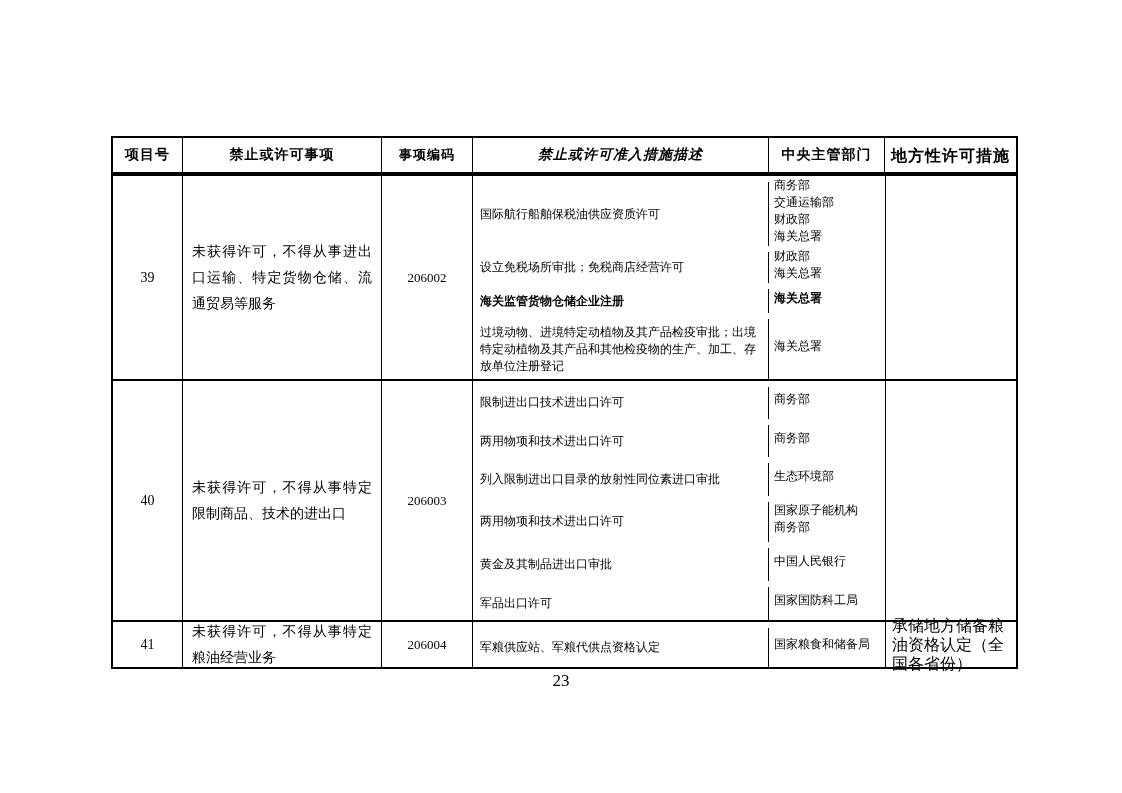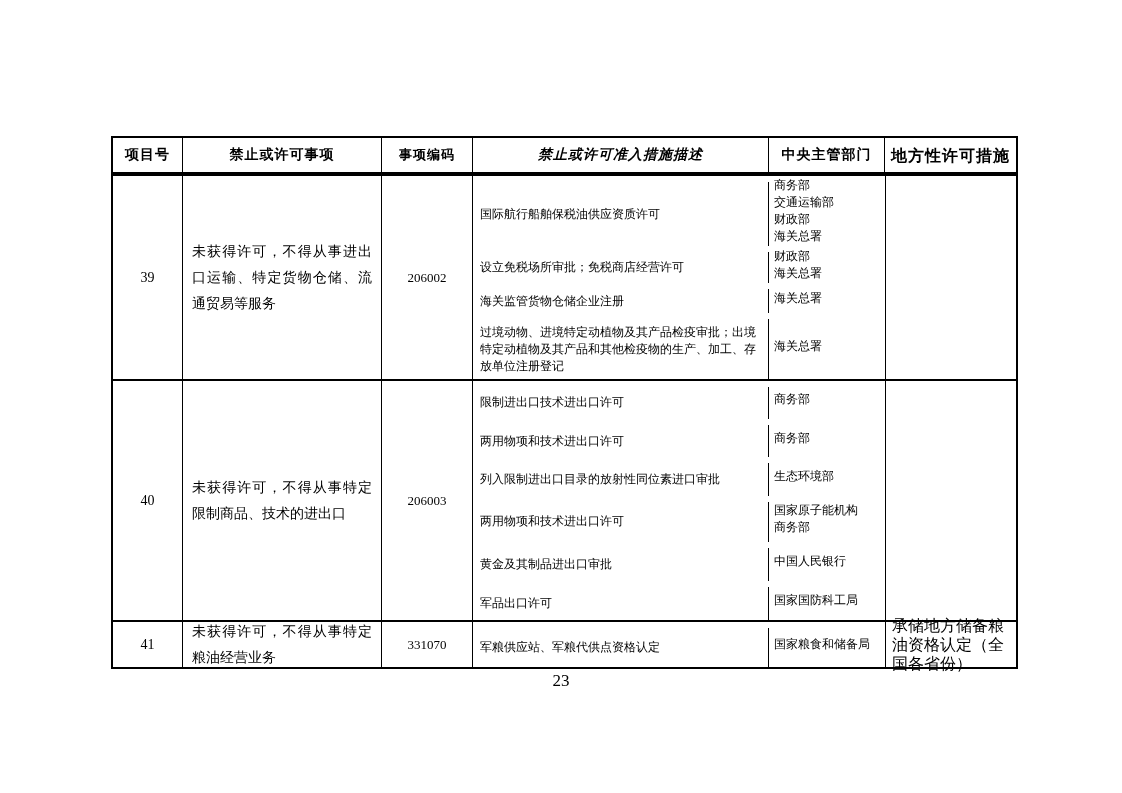--- a/index.html
+++ b/index.html
@@ -91,21 +91,21 @@
           <div class="d">商务部
 交通运输部
 财政部
 海关总署</div>
         </div>
         <div class="sr" style="height:38px;">
           <div class="m">设立免税场所审批；免税商店经营许可</div>
           <div class="d">财政部
 海关总署</div>
         </div>
-        <div class="sr" style="height:30px;">
+        <div class="sr" style="height:30px;font-weight:bold;">
           <div class="m">海关监管货物仓储企业注册</div>
           <div class="d">海关总署</div>
         </div>
         <div class="sr" style="height:67px;">
           <div class="m">过境动物、进境特定动植物及其产品检疫审批；出境特定动植物及其产品和其他检疫物的生产、加工、存放单位注册登记</div>
           <div class="d">海关总署</div>
         </div>
       </div>
       <div class="c col-local"></div>
     </div>
@@ -144,21 +144,21 @@
         </div>
       </div>
       <div class="c col-local"></div>
     </div>
 
     <div class="trow" style="height:47px;">
       <div class="c col-id">41</div>
       <div class="c col-item">
           <span>未获得许可，不得从事特定粮油经营业务</span>
         </div>
-      <div class="c col-code">331070</div>
+      <div class="c col-code">206004</div>
       <div class="md">
         <div class="sr" style="height:100%;">
           <div class="m">军粮供应站、军粮代供点资格认定</div>
           <div class="d">国家粮食和储备局</div>
         </div>
       </div>
       <div class="c col-local">承储地方储备粮油资格认定（全国各省份）</div>
     </div>
 
   </div>

